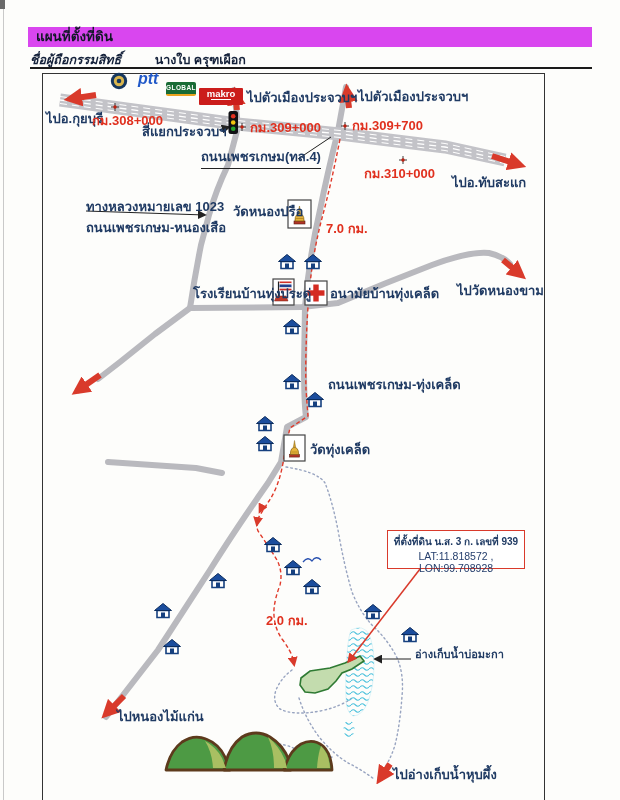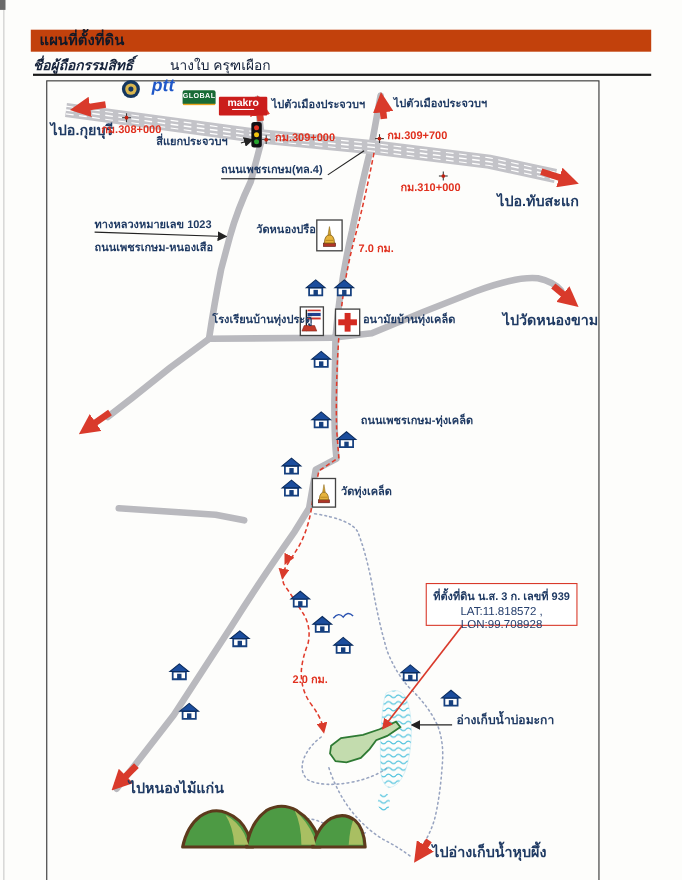--- a/index.html
+++ b/index.html
@@ -1,30 +1,30 @@
 <!DOCTYPE html>
 <html><head>
 <meta charset="utf-8">
 <style>
   html,body{margin:0;padding:0;background:#ffffff;}
   .page{position:relative;width:620px;height:800px;background:#fdfdfb;overflow:hidden;
         font-family:"Liberation Sans","DejaVu Sans",sans-serif;}
   .edge-line{position:absolute;left:3px;top:0;width:1px;height:800px;background:#c9c9c9;}
   .corner-mark{position:absolute;left:0;top:0;width:5px;height:9px;background:#6a6a6a;}
-  .title-bar{position:absolute;left:28px;top:27px;width:564px;height:20px;background:#c2410c;
+  .title-bar{position:absolute;left:28px;top:27px;width:564px;height:20px;background:#d946ef;
              color:#111827;font-weight:bold;font-size:13.5px;line-height:20px;padding-left:8px;
              box-sizing:border-box;}
   .owner-row{position:absolute;left:30px;top:50px;width:562px;height:17px;font-size:12.5px;color:#14213a;}
   .owner-label{font-family:"Liberation Serif","DejaVu Serif",serif;font-style:italic;font-weight:bold;}
-  .owner-name{font-weight:normal;margin-left:30px;}
+  .owner-name{font-weight:bold;margin-left:30px;}
   .owner-rule{position:absolute;left:30px;top:67px;width:562px;height:2px;background:#1a1a1a;}
   .map-frame{position:absolute;left:42px;top:73px;width:503px;height:730px;border:1.3px solid #333;
              box-sizing:border-box;background:transparent;}
   .map-svg{position:absolute;left:0;top:0;width:620px;height:800px;}
-  .lbl{position:absolute;white-space:nowrap;font-size:10px;font-weight:bold;color:#1f3a63;}
+  .lbl{position:absolute;white-space:nowrap;font-size:13px;font-weight:bold;color:#1f3a63;}
   .lbl.big{font-size:13px;}
   .lbl.red{color:#e0301e;}
   .lbl.ul{border-bottom:1.3px solid #222;padding-bottom:1px;}
   .land-box{position:absolute;left:387px;top:530px;width:138px;height:39px;border:1.6px solid #d93a2b;
             background:#fff;text-align:center;box-sizing:border-box;}
   .land-box .l1{font-size:10px;font-weight:bold;color:#1f3a63;margin-top:3px;}
   .land-box .l2{font-size:10.5px;color:#27406e;margin-top:1px;}
   .logo-ptt{position:absolute;left:138px;top:70px;color:#2058c8;font-weight:bold;font-style:italic;
             font-size:16px;}
   .logo-global{position:absolute;left:166px;top:82px;width:30px;height:12px;background:#186b35;

